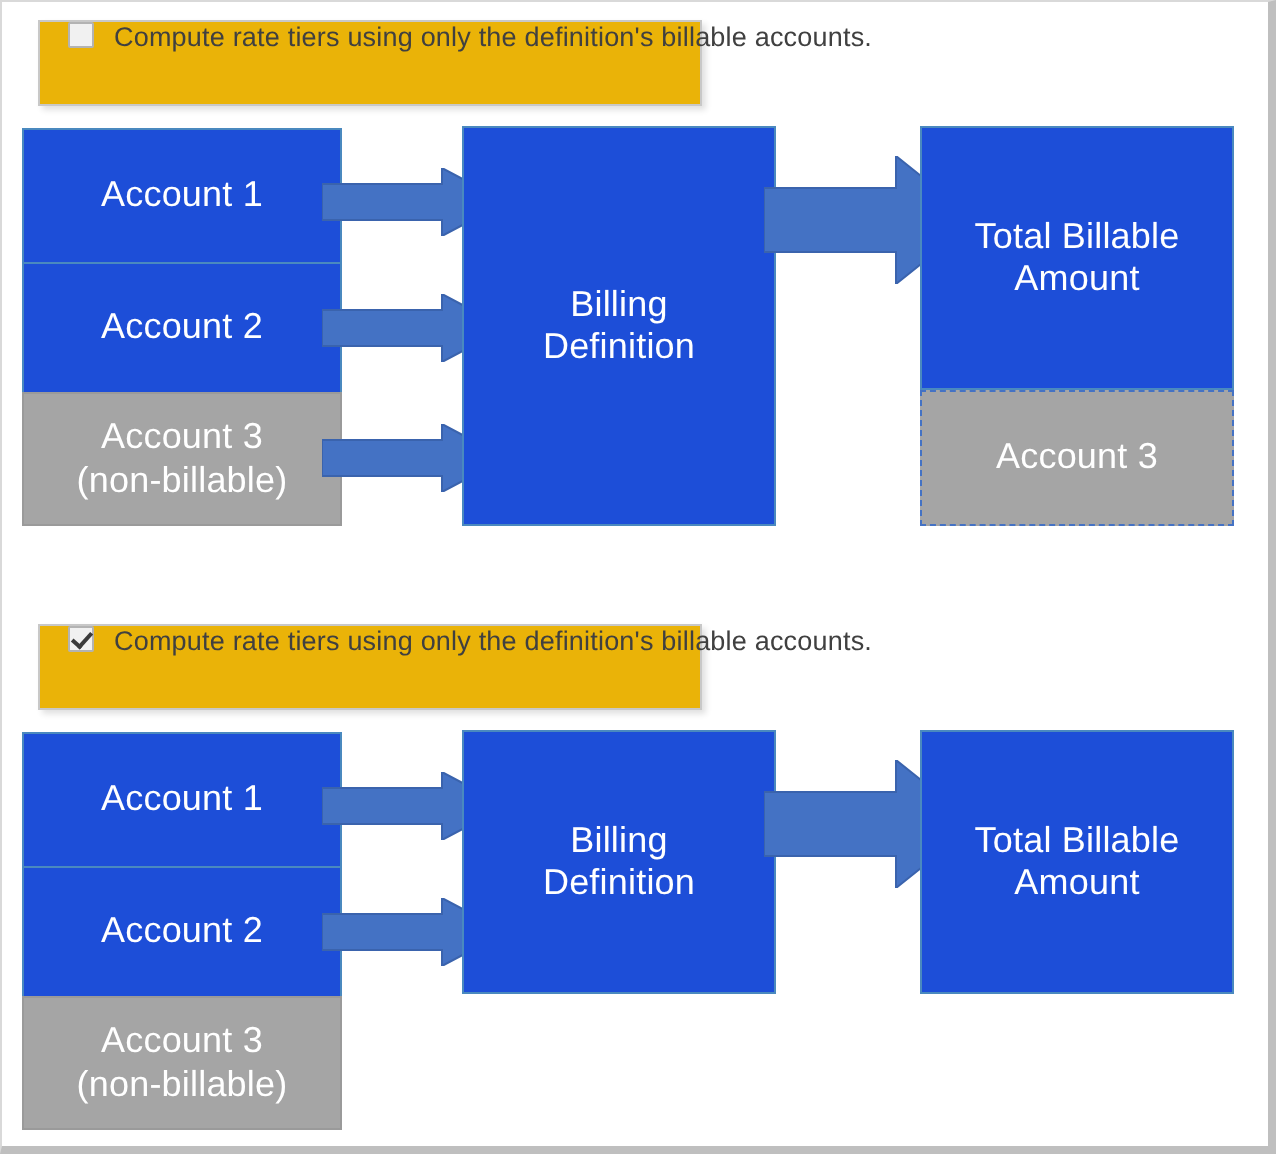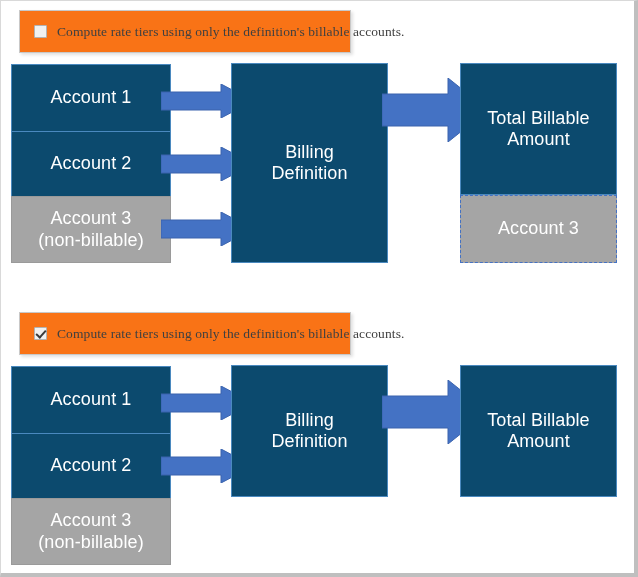--- a/index.html
+++ b/index.html
@@ -17,26 +17,25 @@
     border-left:1px solid #d9d9d9;
     border-top:1px solid #d9d9d9;
     border-right:4px solid #bfbfbf;
     border-bottom:4px solid #bfbfbf;
   }
 
   
   .cb-panel{
     position:absolute;
     box-sizing:border-box;
-    background:#f97316;
+    background:#eab308;
     border:1px solid #c8c8c8;
     box-shadow:2px 2px 3px rgba(0,0,0,.12);
     display:flex;
-    align-items:center;
-    font-family:Liberation Serif, serif;
+    align-items:flex-start;
   }
   .cb-box{
     width:13px;height:13px;
     box-sizing:border-box;
     margin-left:14px;
     background:#f1f1f1;
     border:1px solid #b3b3b3;
     border-radius:1px;
     position:relative;
     flex:0 0 auto;
@@ -64,21 +63,21 @@
     box-sizing:border-box;
     display:flex;
     align-items:center;
     justify-content:center;
     text-align:center;
     color:#ffffff;
     font-size:18px;
     line-height:1.18;
     letter-spacing:.1px;
   }
-  .blue{background:#0c4a6e;border:1px solid #4a89bf;}
+  .blue{background:#1d4ed8;border:1px solid #4a89bf;}
   .gray{background:#A5A5A5;border:1px solid #9a9a9a;}
   .gray-dashed{background:#A5A5A5;border:1px dashed #4472C4;}
   .noborder-bottom{border-bottom:0;}
 
   
   .arrow{position:absolute;}
   .arrow svg{display:block;}
 </style>
 </head>
 <body>

